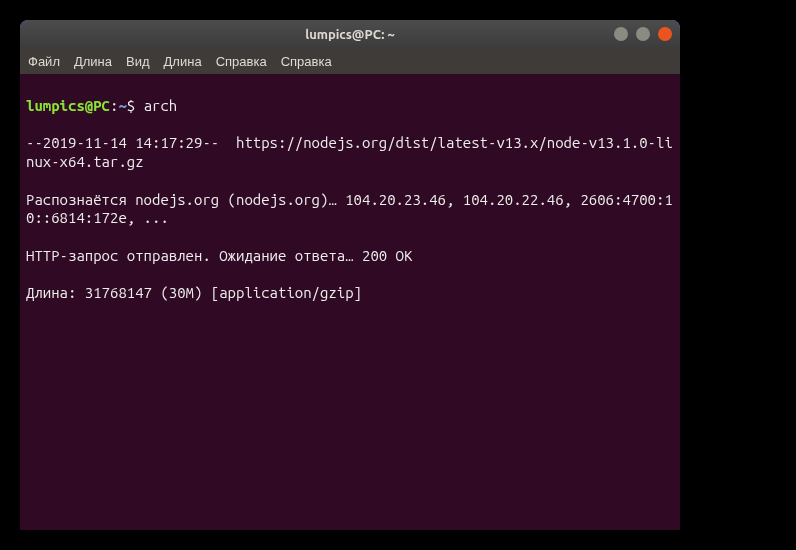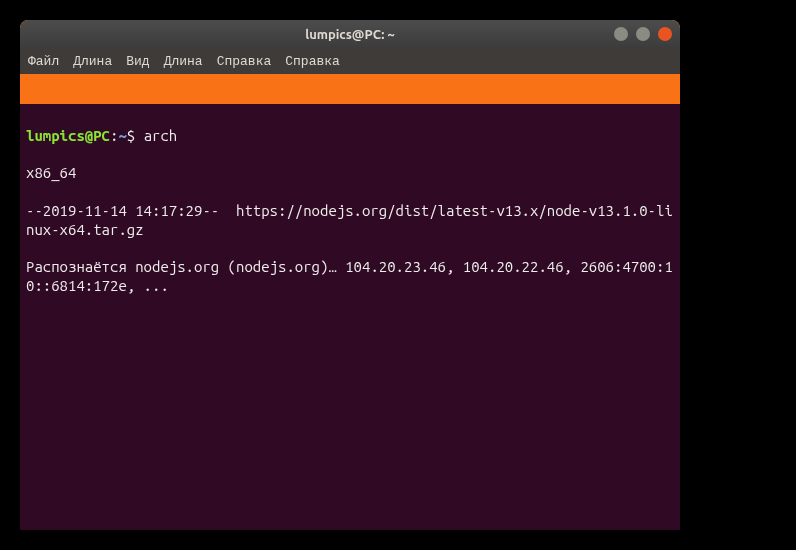--- a/index.html
+++ b/index.html
@@ -18,21 +18,21 @@
     }
     .outer-frame {
       width: 796px;
       height: 550px;
       background: #000;
       padding: 20px;
     }
     .terminal-window {
       width: 660px;
       height: 510px;
-      background: #f97316;
+      background: #8b5cf6;
       border-radius: 8px 8px 0 0;
       overflow: hidden;
       display: flex;
       flex-direction: column;
     }
     .titlebar {
       height: 28px;
       background: linear-gradient(to bottom, #4c4c4c, #3c3c3c);
       display: flex;
       align-items: center;
@@ -64,36 +64,35 @@
     .wc-min { background: #8b8b83; }
     .wc-max { background: #8b8b83; }
     .wc-close { background: #e95420; }
     .menubar {
       height: 26px;
       background: #3f3b38;
       display: flex;
       align-items: center;
       padding: 0 8px;
       gap: 14px;
-      font-family: Liberation Mono, monospace;
+      font-family: Liberation Sans, sans-serif;
       font-size: 13px;
       color: #dfdbd2;
     }
     .menu-item {
       cursor: pointer;
     }
     .terminal-content {
       flex: 1;
       background: #300a24;
       padding: 4px 6px;
       color: #eeeeec;
       line-height: 1.25;
       white-space: pre;
       overflow: hidden;
-      margin-top: 30px;
     }
     .prompt-user { color: #8ae234; font-weight: bold; }
     .prompt-path { color: #729fcf; font-weight: bold; }
     .prompt-sep { color: #eeeeec; }
     .wrap { white-space: pre-wrap; word-break: break-all; }
   </style>
 </head>
 <body>
 
 <div class="outer-frame">
@@ -112,23 +111,24 @@
       <span class="menu-item">Файл</span>
       <span class="menu-item">Длина</span>
       <span class="menu-item">Вид</span>
       <span class="menu-item">Длина</span>
       <span class="menu-item">Справка</span>
       <span class="menu-item">Справка</span>
     </div>
 
     <div class="terminal-content">
 <div class="wrap"><span class="prompt-user">lumpics@PC</span><span class="prompt-sep">:</span><span class="prompt-path">~</span><span class="prompt-sep">$</span><span> arch</span></div>
-<div class="wrap">x86_64</div>
 <div class="wrap">--2019-11-14 14:17:29--  https://nodejs.org/dist/latest-v13.x/node-v13.1.0-linux-x64.tar.gz</div>
 <div class="wrap">Распознаётся nodejs.org (nodejs.org)… 104.20.23.46, 104.20.22.46, 2606:4700:10::6814:172e, ...</div>
+<div class="wrap">HTTP-запрос отправлен. Ожидание ответа… 200 OK</div>
+<div class="wrap">Длина: 31768147 (30M) [application/gzip]</div>
 <div class="wrap"></div>
 <div class="wrap"></div>
 
 <div class="wrap"></div>
 
 
 
     </div>
 
   </div>

